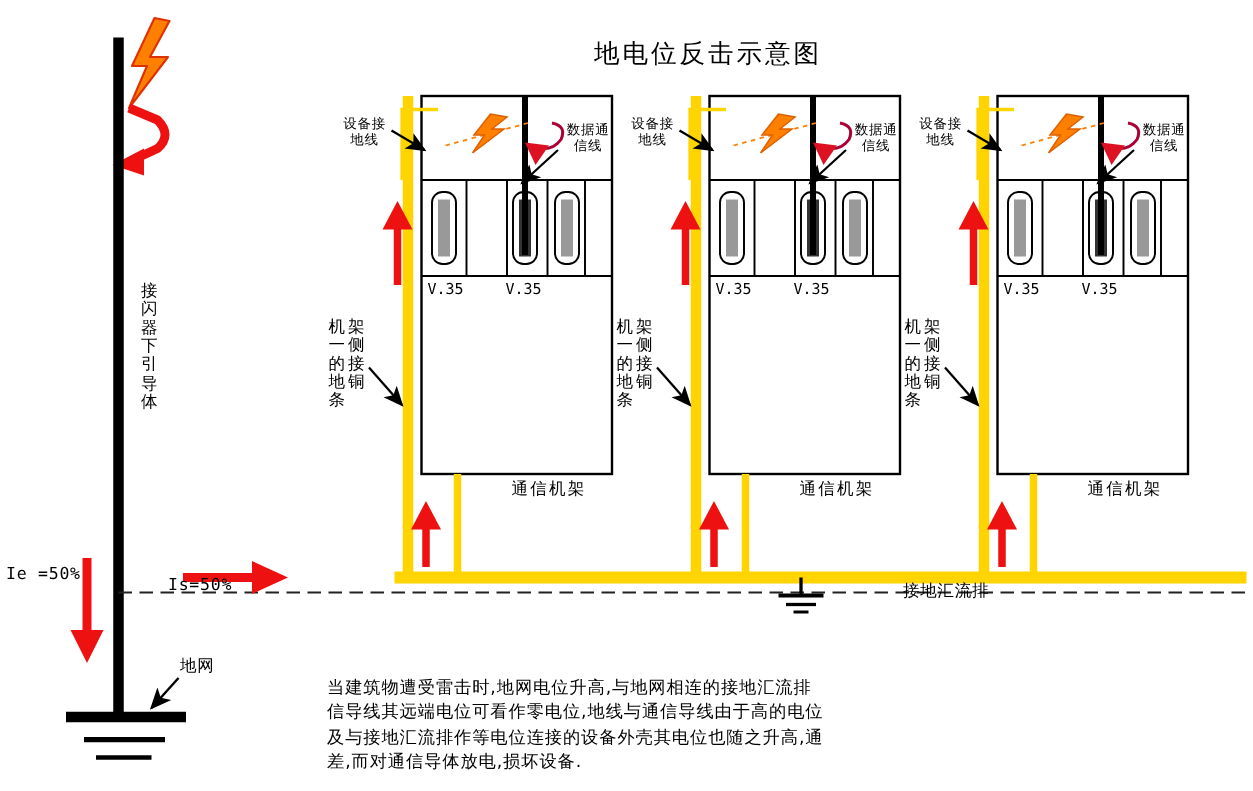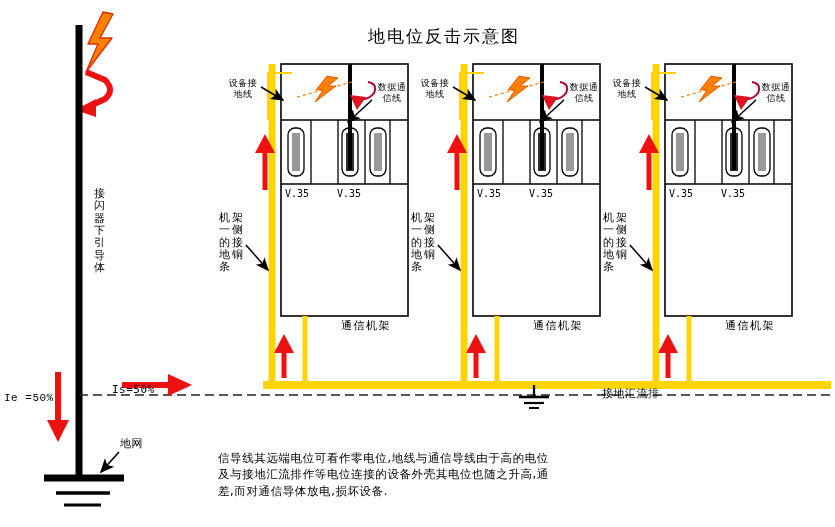--- a/index.html
+++ b/index.html
@@ -271,37 +271,37 @@
       <g>
         <line x1="668" y1="378" x2="668" y2="348" stroke="#EE1111" stroke-width="5"></line>
         <polygon points="668,334 658,353 678,353" fill="#EE1111"></polygon>
       </g>
       <line x1="645" y1="87" x2="667" y2="100" stroke="#000000" stroke-width="1.5" marker-end="url(#mkBlack)"></line>
       <line x1="756" y1="100" x2="732" y2="122" stroke="#000000" stroke-width="1.5" marker-end="url(#mkBlack)"></line>
       <line x1="630" y1="245" x2="652" y2="270" stroke="#000000" stroke-width="1.5" marker-end="url(#mkBlack)"></line>
     </g>
   </svg>
 
-  <div class="txt title" style="left:368px; top:26px;">地电位反击示意图</div>
+  <div class="txt title" style="left:396px; top:26px;">地电位反击示意图</div>
 
   <div class="vert-col" style="left:93px; top:188px;">
     <div class="vcolwrap">
       <span>接</span>
       <span>闪</span>
       <span>器</span>
       <span>下</span>
       <span>引</span>
       <span>导</span>
       <span>体</span>
     </div>
   </div>
 
   <div class="txt lbl-cur" style="left:112px; top:368px;margin-top:16px;">Is=50%</div>
 
-  <div class="txt lbl-cur" style="left:4px; top:392px;font-family:Liberation Mono, monospace;">Ie =50%</div>
+  <div class="txt lbl-cur" style="left:4px; top:377px;">Ie =50%</div>
 
   <div class="txt lbl-md" style="left:120px; top:438px;text-align:center;">地网</div>
 
   <div class="txt lbl-md" style="left:602px; top:388px;text-align:center;">接地汇流排</div>
 
   <div class="txt lbl-sm" style="left:213px; top:78px; width:60px;"><span>设备接</span><br><span>地线</span></div>
 
   <div class="txt lbl-sm" style="left:372px; top:82px; width:40px;"><span>数据通</span><br><span>信线</span></div>
 
   <div class="vert-col" style="left:218px; top:212px;">
@@ -369,18 +369,19 @@
       <span>铜</span>
     </div>
   </div>
 
   <div class="txt lbl-v35" style="left:669px; top:188px;">V.35</div>
   <div class="txt lbl-v35" style="left:721px; top:188px;">V.35</div>
 
   <div class="rack-label" style="left:707px; top:318px;">通信机架</div>
 
   <div class="caption" style="left:218px; top:450px;">
+    <div>当建筑物遭受雷击时,地网电位升高,与地网相连的接地汇流排</div>
     <div>信导线其远端电位可看作零电位,地线与通信导线由于高的电位</div>
     <div>及与接地汇流排作等电位连接的设备外壳其电位也随之升高,通</div>
     <div>差,而对通信导体放电,损坏设备.</div>
   </div>
 
 </div>
 
 </body></html>

